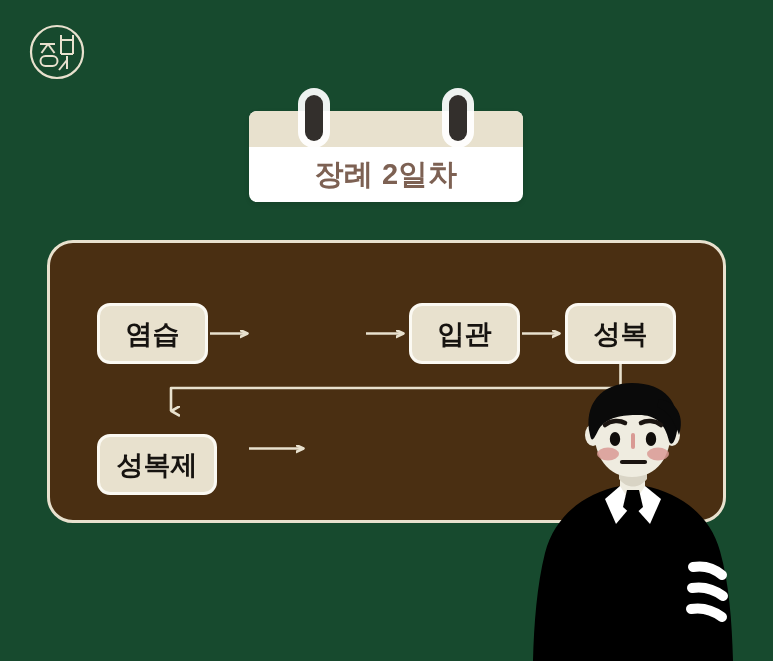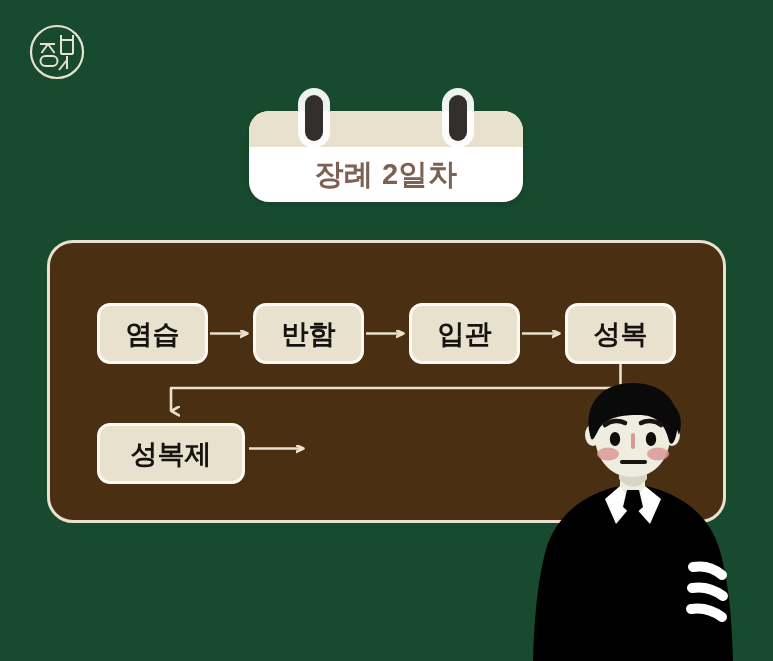--- a/index.html
+++ b/index.html
@@ -30,21 +30,21 @@
     height: 58px;
   }
 
   
   #header-card {
     position: absolute;
     left: 249px;
     top: 111px;
     width: 274px;
     height: 91px;
-    border-radius: 20px;
+    border-radius: 8px;
     background: #FFFFFF;
     overflow: hidden;
     box-shadow: 0 2px 5px rgba(0,0,0,0.12);
   }
   #header-card-top {
     position: absolute;
     left: 0; top: 0;
     width: 100%;
     height: 36px;
     background: #E8E1CE;
@@ -106,21 +106,21 @@
     white-space: nowrap;
     z-index: 3;
   }
 
   
   #box-yeomseup  { left:  47px; top:  60px; width: 111px; height: 61px; }
   #box-banham    { left: 203px; top:  60px; width: 111px; height: 61px; }
   #box-ipgwan    { left: 359px; top:  60px; width: 111px; height: 61px; font-family: Liberation Serif, serif; }
   #box-seongbok  { left: 515px; top:  60px; width: 111px; height: 61px; }
   
-  #box-seongbokje{ left:  47px; top: 180px; width: 148px; height: 61px; }
+  #box-seongbokje{ left:  47px; top: 191px; width: 120px; height: 61px; }
   #box-munsang   { left: 259px; top: 175px; width: 175px; height: 61px; }
 
   
   #flow-arrows {
     position: absolute;
     left: 0; top: 0;
     width: 679px;
     height: 283px;
     z-index: 2;
     pointer-events: none;
@@ -181,21 +181,20 @@
       <line x1="160" y1="90.5" x2="197" y2="90.5" stroke="#E8E1CE" stroke-width="2.6" marker-end="url(#ah)"></line>
       <line x1="316" y1="90.5" x2="353" y2="90.5" stroke="#E8E1CE" stroke-width="2.6" marker-end="url(#ah)"></line>
       <line x1="472" y1="90.5" x2="509" y2="90.5" stroke="#E8E1CE" stroke-width="2.6" marker-end="url(#ah)"></line>
 
       <path d="M570.5 121 V145 H121 V168" fill="none" stroke="#E8E1CE" stroke-width="2.6" stroke-linejoin="round" marker-end="url(#ahd)"></path>
 
       <line x1="199" y1="205.5" x2="253" y2="205.5" stroke="#E8E1CE" stroke-width="2.6" marker-end="url(#ah)"></line>
     </svg>
 
     <div class="flow-box" id="box-yeomseup">염습</div>
-    <div class="flow-box" id="box-banham">반함</div>
     <div class="flow-box" id="box-ipgwan">입관</div>
     <div class="flow-box" id="box-seongbok">성복</div>
     <div class="flow-box" id="box-seongbokje">성복제</div>
   </div>
 
   <div id="character">
     <svg viewBox="0 0 254 278" width="254" height="278">
 
       <path d="M101 103
                C 66 110, 36 132, 26 170

